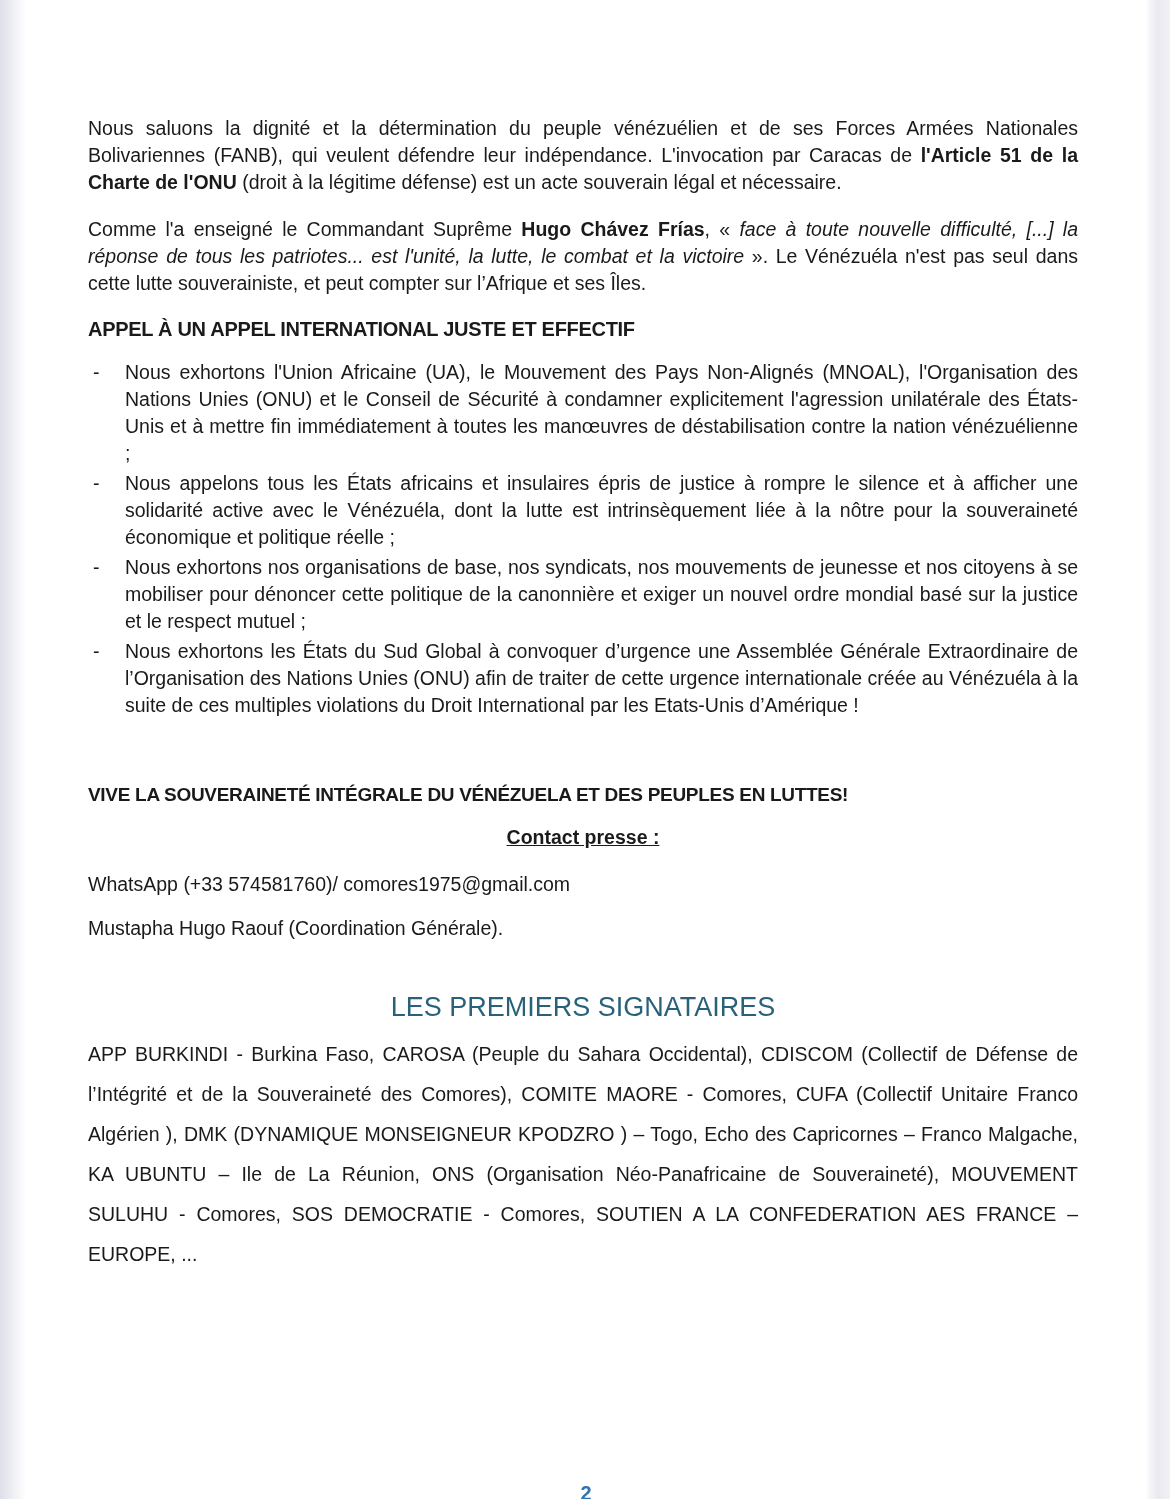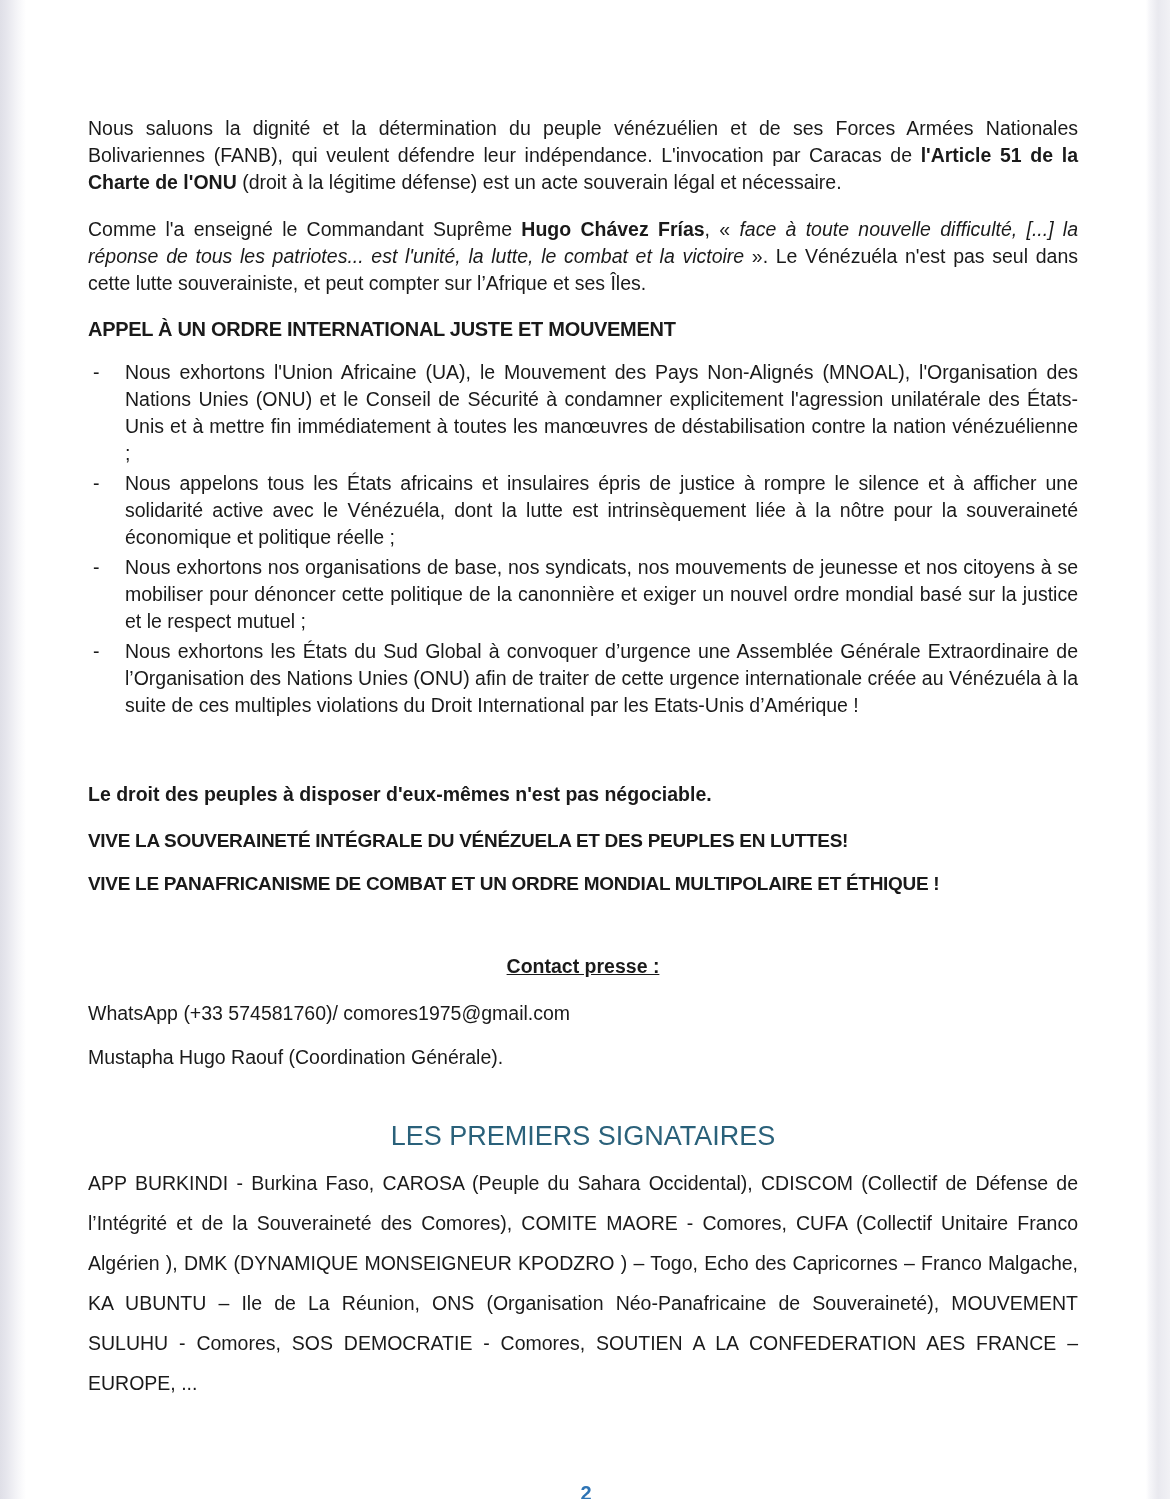--- a/index.html
+++ b/index.html
@@ -127,21 +127,21 @@
   <div class="gutter gutter-left"></div>
   <div class="gutter gutter-right"></div>
 
   <div class="page">
     <div class="content">
 
       <p class="para"><span class="run">Nous saluons la dignité et la détermination du peuple vénézuélien et de ses Forces Armées Nationales Bolivariennes (FANB), qui veulent défendre leur indépendance. L'invocation par Caracas de </span><b class="run">l'Article 51 de la Charte de l'ONU</b><span class="run"> (droit à la légitime défense) est un acte souverain légal et nécessaire.</span></p>
 
       <p class="para para-tight"><span class="run">Comme l'a enseigné le Commandant Suprême </span><b class="run">Hugo Chávez Frías</b><span class="run">, « </span><i class="run">face à toute nouvelle difficulté, [...] la réponse de tous les patriotes... est l'unité, la lutte, le combat et la victoire</i><span class="run"> ». Le Vénézuéla n'est pas seul dans cette lutte souverainiste, et peut compter sur l’Afrique et ses Îles.</span></p>
 
-      <h2 class="h-appel">APPEL À UN ORDRE INTERNATIONAL JUSTE ET MOUVEMENT</h2>
+      <h2 class="h-appel">APPEL À UN APPEL INTERNATIONAL JUSTE ET EFFECTIF</h2>
 
 
       <div class="bullets">
         <div class="bullet">
           <span class="marker">-</span>
           <span class="btext">Nous exhortons l'Union Africaine (UA), le Mouvement des Pays Non-Alignés (MNOAL), l'Organisation des Nations Unies (ONU) et le Conseil de Sécurité à condamner explicitement l'agression unilatérale des États-Unis et à mettre fin immédiatement à toutes les manœuvres de déstabilisation contre la nation vénézuélienne ;</span>
         </div>
         <div class="bullet">
           <span class="marker">-</span>
           <span class="btext">Nous appelons tous les États africains et insulaires épris de justice à rompre le silence et à afficher une solidarité active avec le Vénézuéla, dont la lutte est intrinsèquement liée à la nôtre pour la souveraineté économique et politique réelle ;</span>
@@ -149,25 +149,23 @@
         <div class="bullet">
           <span class="marker">-</span>
           <span class="btext">Nous exhortons nos organisations de base, nos syndicats, nos mouvements de jeunesse et nos citoyens à se mobiliser pour dénoncer cette politique de la canonnière et exiger un nouvel ordre mondial basé sur la justice et le respect mutuel ;</span>
         </div>
         <div class="bullet">
           <span class="marker">-</span>
           <span class="btext">Nous exhortons les États du Sud Global à convoquer d’urgence une Assemblée Générale Extraordinaire de l’Organisation des Nations Unies (ONU) afin de traiter de cette urgence internationale créée au Vénézuéla à la suite de ces multiples violations du Droit International par les Etats-Unis d’Amérique !</span>
         </div>
       </div>
 
-      <p class="stmt"><b class="run">Le droit des peuples à disposer d'eux-mêmes n'est pas négociable</b><span class="run">.</span></p>
 
       <p class="stmt vive">VIVE LA SOUVERAINETÉ INTÉGRALE DU VÉNÉZUELA ET DES PEUPLES EN LUTTES!</p>
 
-      <p class="stmt vive vive-last">VIVE LE PANAFRICANISME DE COMBAT ET UN ORDRE MONDIAL MULTIPOLAIRE ET ÉTHIQUE !</p>
 
       <p class="contact-heading">Contact presse :</p>
 
       <p class="contact-line">WhatsApp (+33 574581760)/ comores1975@gmail.com</p>
 
       <p class="contact-line contact-line-last">Mustapha Hugo Raouf (Coordination Générale).</p>
 
       <h2 class="h-signataires" style="color: rgb(42, 97, 122);">LES PREMIERS SIGNATAIRES</h2>
 
       <p class="signataires-text">APP BURKINDI - Burkina Faso, CAROSA (Peuple du Sahara Occidental), CDISCOM (Collectif de Défense de l’Intégrité et de la Souveraineté des Comores), COMITE MAORE - Comores, CUFA (Collectif Unitaire Franco Algérien ), DMK (DYNAMIQUE MONSEIGNEUR KPODZRO ) – Togo, Echo des Capricornes – Franco Malgache, KA UBUNTU – Ile de La Réunion, ONS (Organisation Néo-Panafricaine de Souveraineté), MOUVEMENT SULUHU - Comores, SOS DEMOCRATIE - Comores, SOUTIEN A LA CONFEDERATION AES FRANCE – EUROPE, ...</p>

